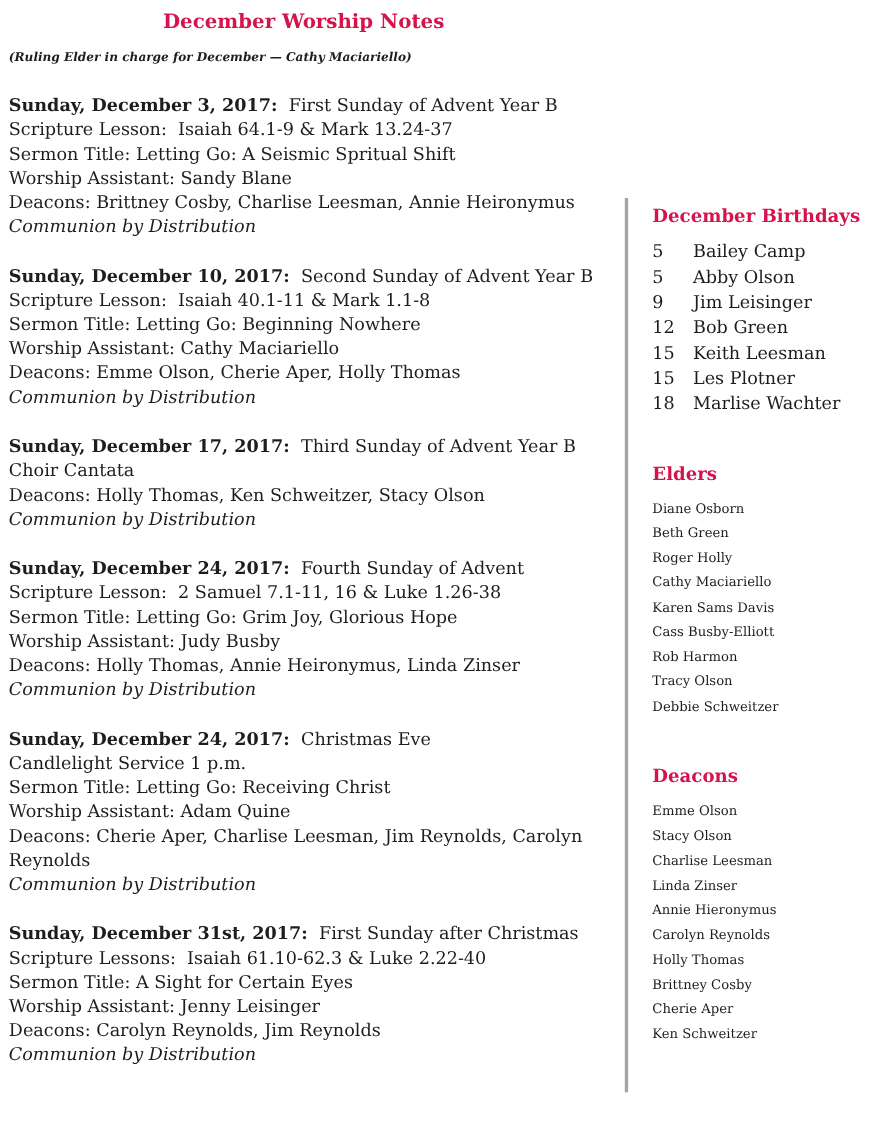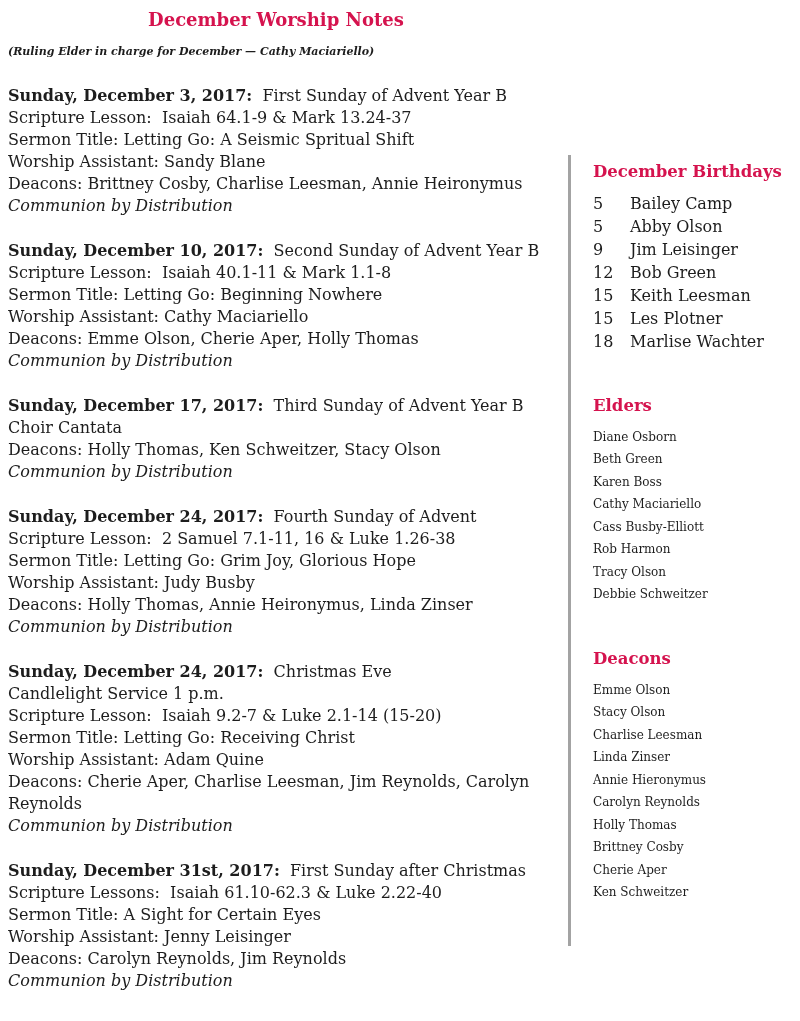--- a/index.html
+++ b/index.html
@@ -23,21 +23,21 @@
     color: var(--accent);
   }
   .subtitle {
     margin-top: 7px;
     font-size: 11px;
     line-height: 22px;
     font-weight: bold;
     font-style: italic;
   }
 
-  .columns { display: flex; align-items: center; margin-top: 22px; }
+  .columns { display: flex; align-items: flex-end; margin-top: 22px; }
   .main-col { width: 552px; flex: 0 0 auto; }
   .side-col {
     flex: 1 1 auto;
     margin-left: 8px;
     border-left: 3px solid #a3a3a3;
     padding-left: 22px;
     padding-top: 6px;
   }
 
   .service { margin-bottom: 23px; }
@@ -98,21 +98,20 @@
           <p class="line"><strong>Sunday, December 24, 2017:</strong>  Fourth Sunday of Advent</p>
           <p class="line">Scripture Lesson:  2 Samuel 7.1-11, 16 &amp; Luke 1.26-38</p>
           <p class="line">Sermon Title: Letting Go: Grim Joy, Glorious Hope</p>
           <p class="line">Worship Assistant: Judy Busby</p>
           <p class="line">Deacons: Holly Thomas, Annie Heironymus, Linda Zinser</p>
           <p class="line italic">Communion by Distribution</p>
         </div>
         <div class="service">
           <p class="line"><strong>Sunday, December 24, 2017:</strong>  Christmas Eve</p>
           <p class="line">Candlelight Service 1 p.m.</p>
-          <p class="line">Scripture Lesson:  Isaiah 9.2-7 &amp; Luke 2.1-14 (15-20)</p>
           <p class="line">Sermon Title: Letting Go: Receiving Christ</p>
           <p class="line">Worship Assistant: Adam Quine</p>
           <p class="line">Deacons: Cherie Aper, Charlise Leesman, Jim Reynolds, Carolyn Reynolds</p>
           <p class="line italic">Communion by Distribution</p>
         </div>
         <div class="service">
           <p class="line"><strong>Sunday, December 31st, 2017:</strong>  First Sunday after Christmas</p>
           <p class="line">Scripture Lessons:  Isaiah 61.10-62.3 &amp; Luke 2.22-40</p>
           <p class="line">Sermon Title: A Sight for Certain Eyes</p>
           <p class="line">Worship Assistant: Jenny Leisinger</p>
@@ -155,22 +154,23 @@
               <span class="b-name">Marlise Wachter</span>
             </div>
           </div>
       </section>
 
       <section class="side-section">
         <h2 class="side-heading">Elders</h2>
         <div id="elders-list">
             <div class="side-name">Diane Osborn</div>
             <div class="side-name">Beth Green</div>
-            <div class="side-name">Karen Boss</div>
+            <div class="side-name">Roger Holly</div>
             <div class="side-name">Cathy Maciariello</div>
+            <div class="side-name">Karen Sams Davis</div>
             <div class="side-name">Cass Busby-Elliott</div>
             <div class="side-name">Rob Harmon</div>
             <div class="side-name">Tracy Olson</div>
             <div class="side-name">Debbie Schweitzer</div>
           </div>
       </section>
 
       <section class="side-section">
         <h2 class="side-heading">Deacons</h2>
         <div id="deacons-list">

